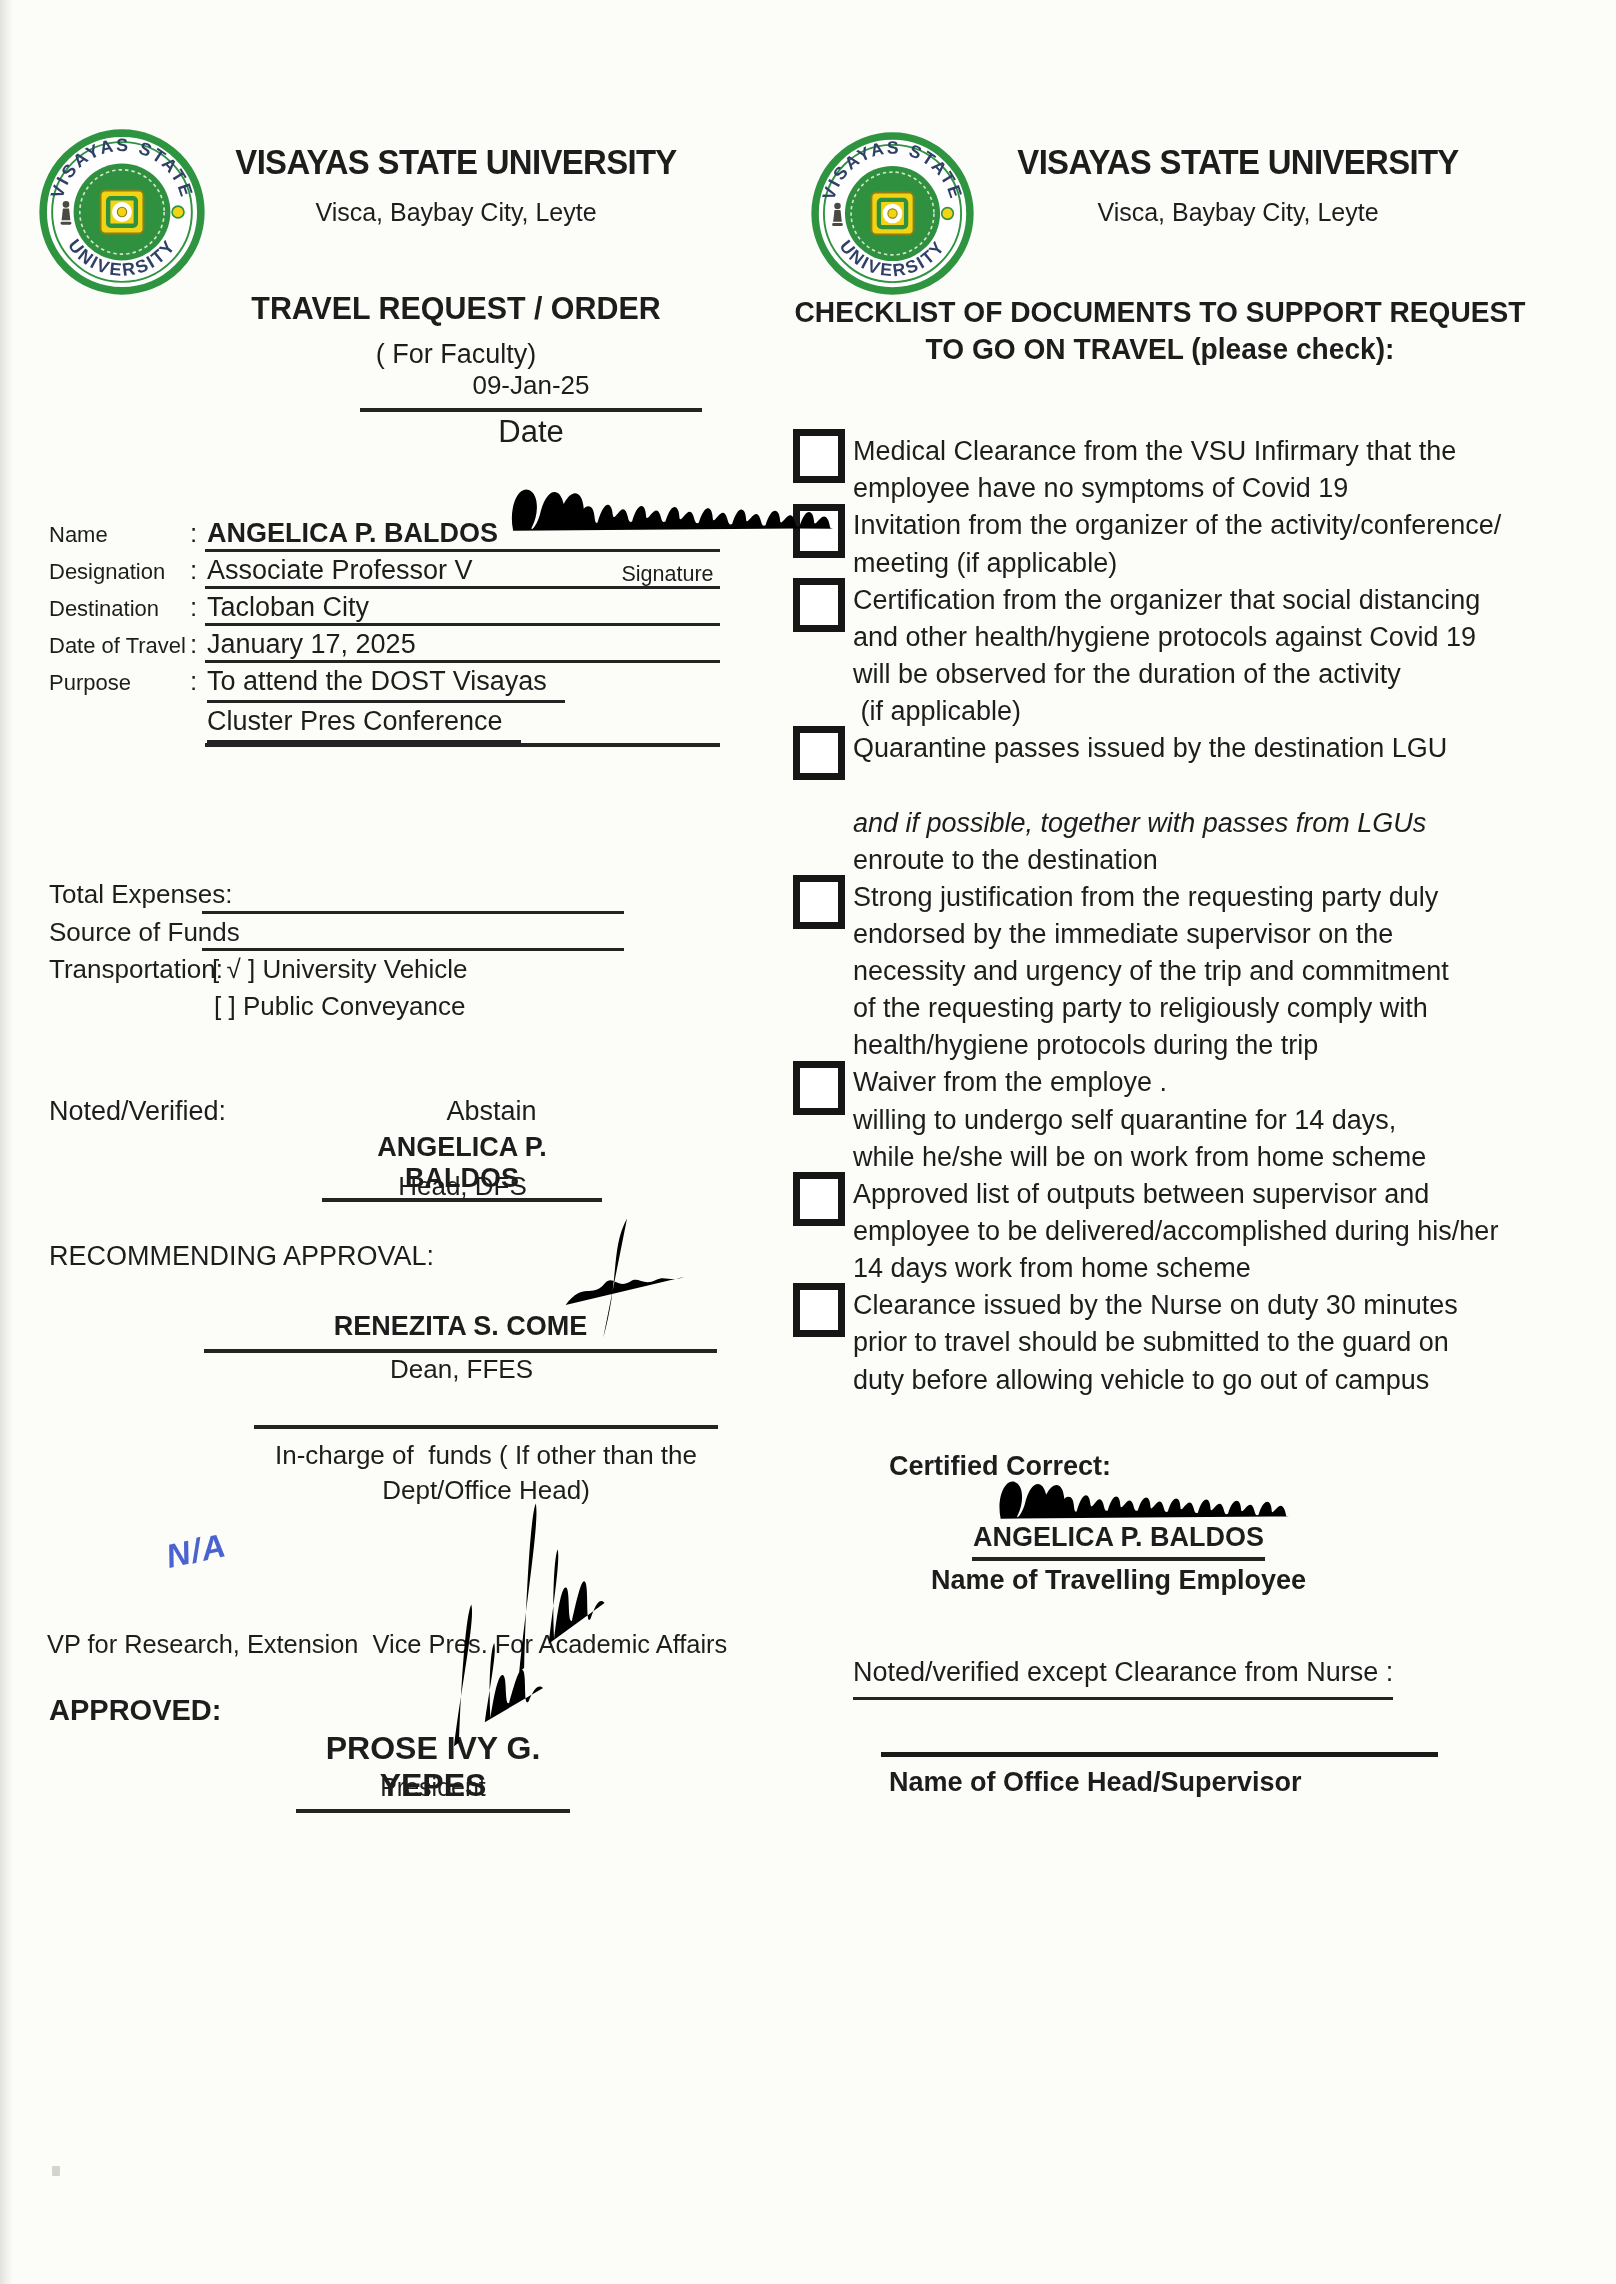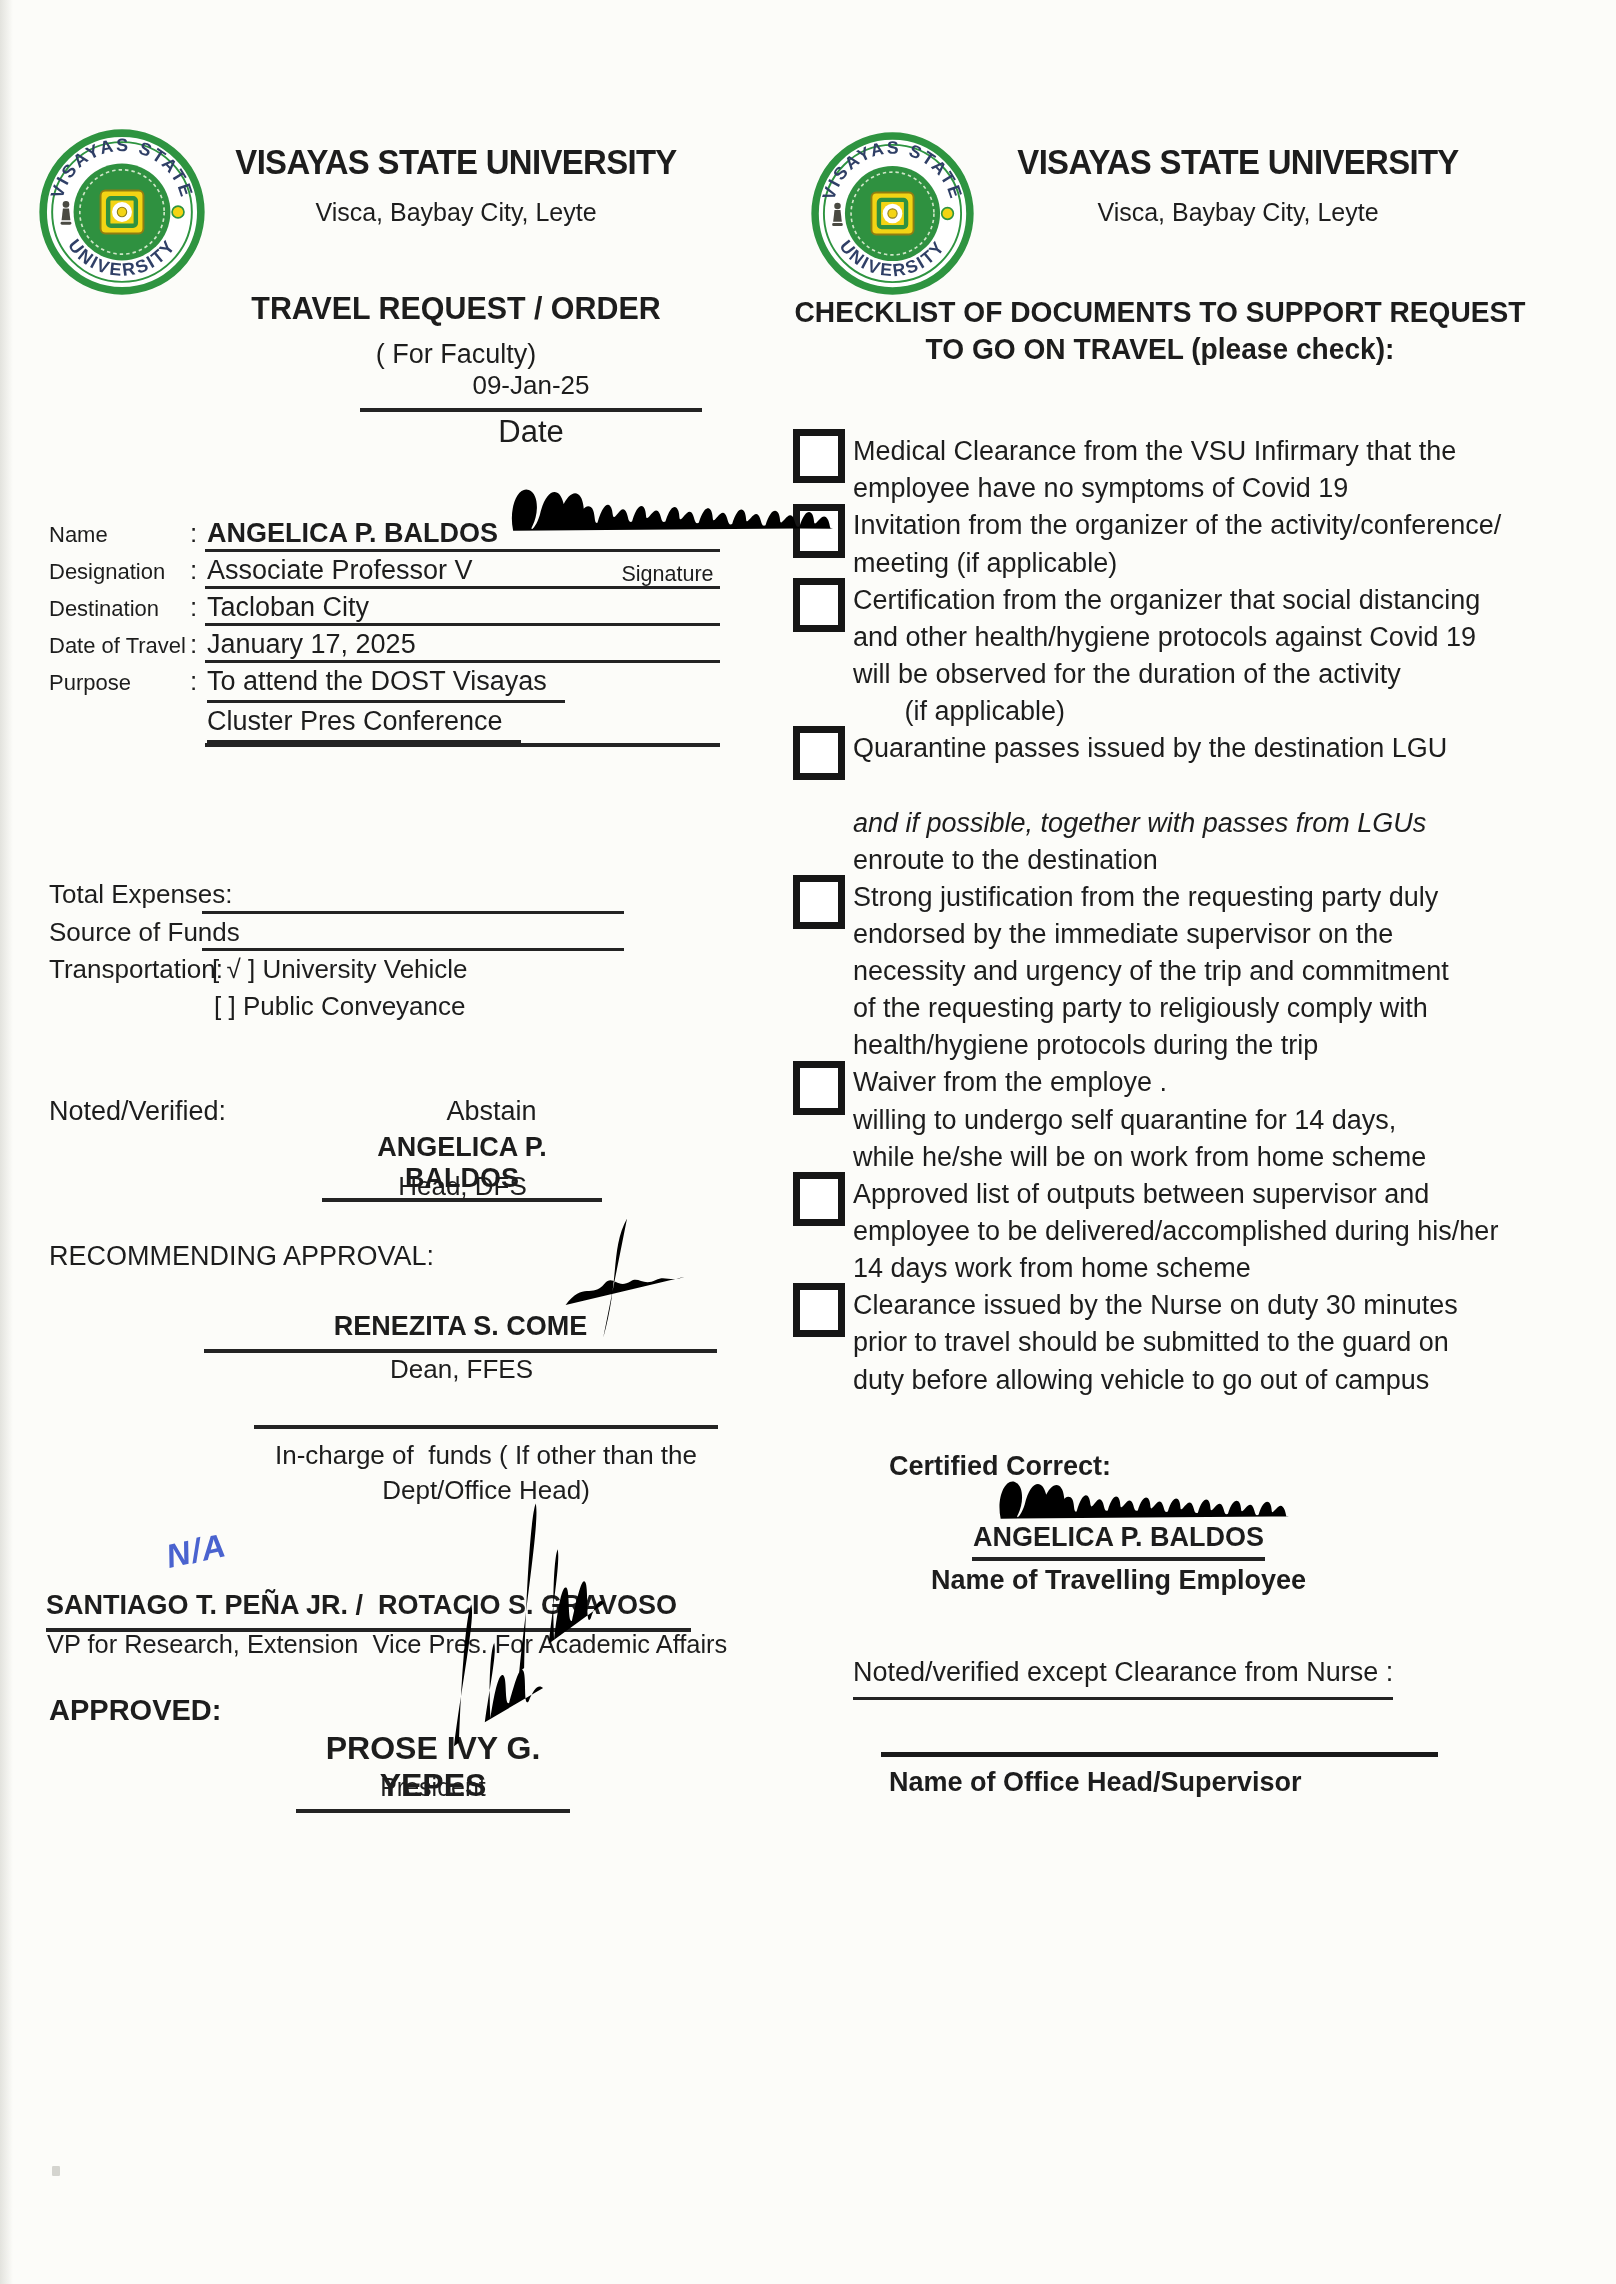--- a/index.html
+++ b/index.html
@@ -163,21 +163,20 @@
   <div class="abs center line-block" style="left:204px;top:1311px;width:513px;padding-bottom:6.5px"><span class="u-name" data-bind="left.recommending_name">RENEZITA S. COME</span></div>
   <div class="abs center sub-title" style="left:266px;top:1354px;width:391px" data-bind="left.recommending_title">Dean, FFES</div>
 
   <div class="abs top-line incharge" style="left:254px;top:1425px;width:464px">
     <div data-bind="left.incharge_line1">In-charge of  funds ( If other than the</div>
     <div data-bind="left.incharge_line2">Dept/Office Head)</div>
   </div>
 
   <div class="abs na-note" style="left:166px;top:1532px" data-bind="left.na_note">N/A</div>
 
-  <div class="abs line-block" style="left:46px;top:1590px;width:645px;padding-bottom:6.5px"><span class="vp-names" data-bind="left.vp_names">SANTIAGO T. PEÑA JR. /  ROTACIO S. GRAVOSO</span></div>
   <div class="abs vp-titles" style="left:47px;top:1630px;width:684px" data-bind="left.vp_titles">VP for Research, Extension  Vice Pres. For Academic Affairs</div>
 
   <div class="abs approved" style="left:49px;top:1694px" data-bind="left.approved_label">APPROVED:</div>
   <div class="abs center line-block" style="left:296px;top:1730px;width:274px;padding-bottom:5.2px"><span class="u-name" style="font-size:32px" data-bind="left.president_name">PROSE IVY G. YEPES</span></div>
   <div class="abs center" style="left:296px;top:1773px;width:274px;font-size:25px" data-bind="left.president_title">President</div>
 
   <svg class="abs" style="left:811px;top:132px" width="163" height="163" viewBox="0 0 120 120">
       <use href="#vsu-seal"></use>
     </svg>
   <div class="abs center" style="left:945px;top:142px;width:586px">
@@ -194,21 +193,21 @@
       <div class="chk-box" style="left: 793px; top: 429px;"></div>
       <div class="chk-line" style="left: 853px; top: 433px;">Medical Clearance from the VSU Infirmary that the</div>
       <div class="chk-line" style="left: 853px; top: 470px;">employee have no symptoms of Covid 19</div>
       <div class="chk-box" style="left: 793px; top: 504px;"></div>
       <div class="chk-line" style="left: 853px; top: 507px;">Invitation from the organizer of the activity/conference/</div>
       <div class="chk-line" style="left: 853px; top: 545px;">meeting (if applicable)</div>
       <div class="chk-box" style="left: 793px; top: 578px;"></div>
       <div class="chk-line" style="left: 853px; top: 582px;">Certification from the organizer that social distancing</div>
       <div class="chk-line" style="left: 853px; top: 619px;">and other health/hygiene protocols against Covid 19</div>
       <div class="chk-line" style="left: 853px; top: 656px;">will be observed for the duration of the activity</div>
-      <div class="chk-line" style="left: 853px; top: 693px; margin-left: 44px;"> (if applicable)</div>
+      <div class="chk-line" style="left: 853px; top: 693px;"> (if applicable)</div>
       <div class="chk-box" style="left: 793px; top: 726px;"></div>
       <div class="chk-line" style="left: 853px; top: 730px;">Quarantine passes issued by the destination LGU</div>
       <div class="chk-line" style="left: 853px; top: 767px;"></div>
       <div class="chk-line" style="left: 853px; top: 805px; font-style: italic;">and if possible, together with passes from LGUs</div>
       <div class="chk-line" style="left: 853px; top: 842px;">enroute to the destination</div>
       <div class="chk-box" style="left: 793px; top: 875px;"></div>
       <div class="chk-line" style="left: 853px; top: 879px;">Strong justification from the requesting party duly</div>
       <div class="chk-line" style="left: 853px; top: 916px;">endorsed by the immediate supervisor on the</div>
       <div class="chk-line" style="left: 853px; top: 953px;">necessity and urgency of the trip and commitment</div>
       <div class="chk-line" style="left: 853px; top: 990px;">of the requesting party to religiously comply with</div>

